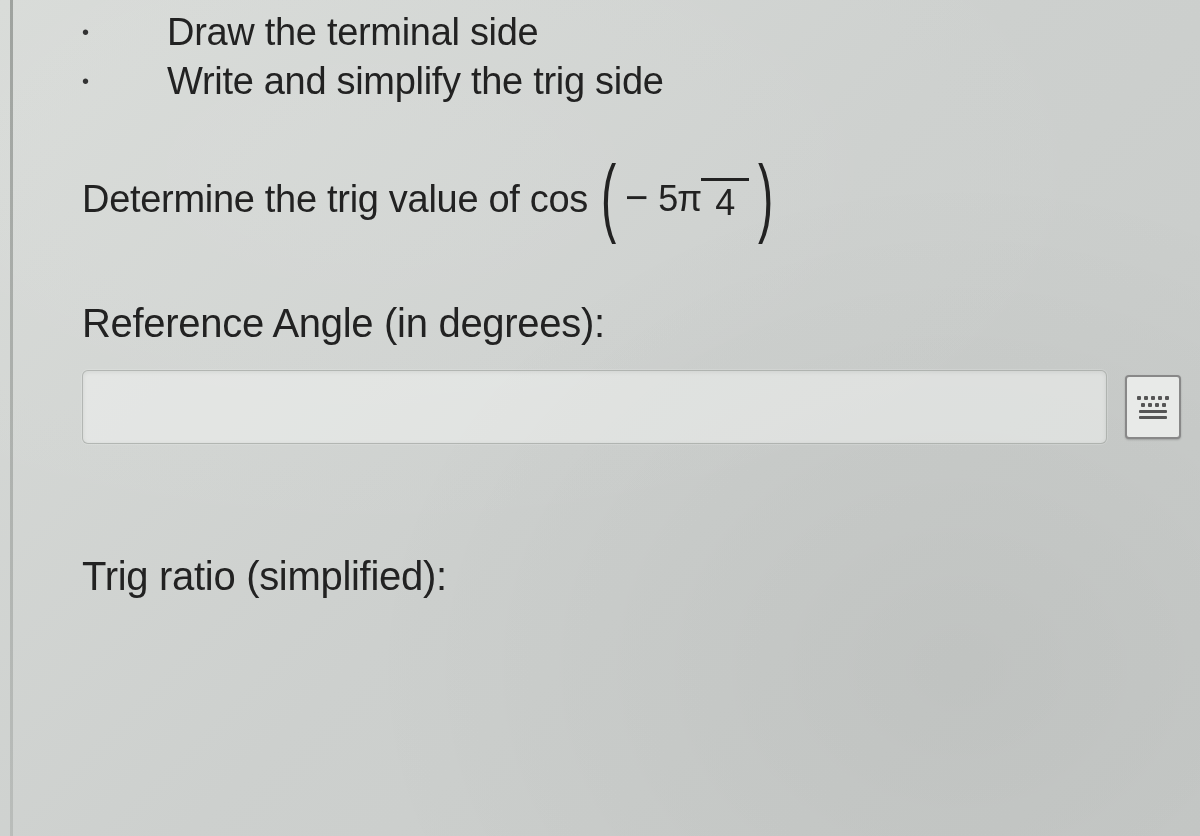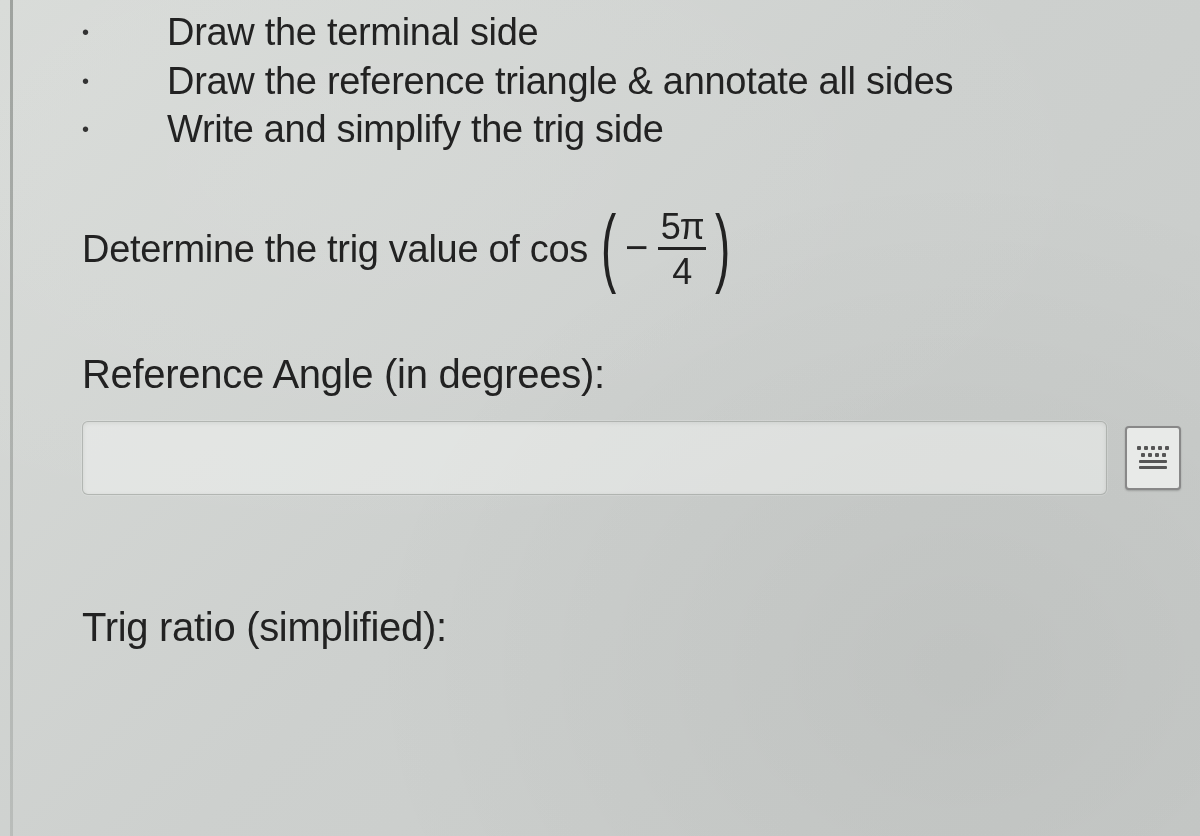--- a/index.html
+++ b/index.html
@@ -75,21 +75,21 @@
       padding: 0 2px;
     }
     .minus {
       font-size: 40px;
       margin-right: 10px;
       position: relative;
       top: -2px;
     }
     .fraction {
       display: inline-flex;
-      flex-direction: column;
+      flex-direction: row;
       align-items: center;
       line-height: 1;
     }
     .fraction .num {
       font-size: 36px;
       padding-bottom: 2px;
       letter-spacing: -1px;
     }
     .fraction .den {
       font-size: 36px;
@@ -168,21 +168,20 @@
   </style>
 </head>
 <body>
 
 <div class="left-border"></div>
 
 <div class="content">
 
   <ul class="bullet-list">
     <li class="bullet-item">Draw the terminal side</li>
-    <li class="bullet-item">Draw the reference triangle &amp; annotate all sides</li>
     <li class="bullet-item">Write and simplify the trig side</li>
   </ul>
 
   <div class="question-line">
     <span>Determine the trig value of cos</span>
     <span style="width:6px;"></span>
     <span class="math-paren">(</span>
     <span class="math-inner">
       <span class="minus">−</span>
       <span class="fraction">

